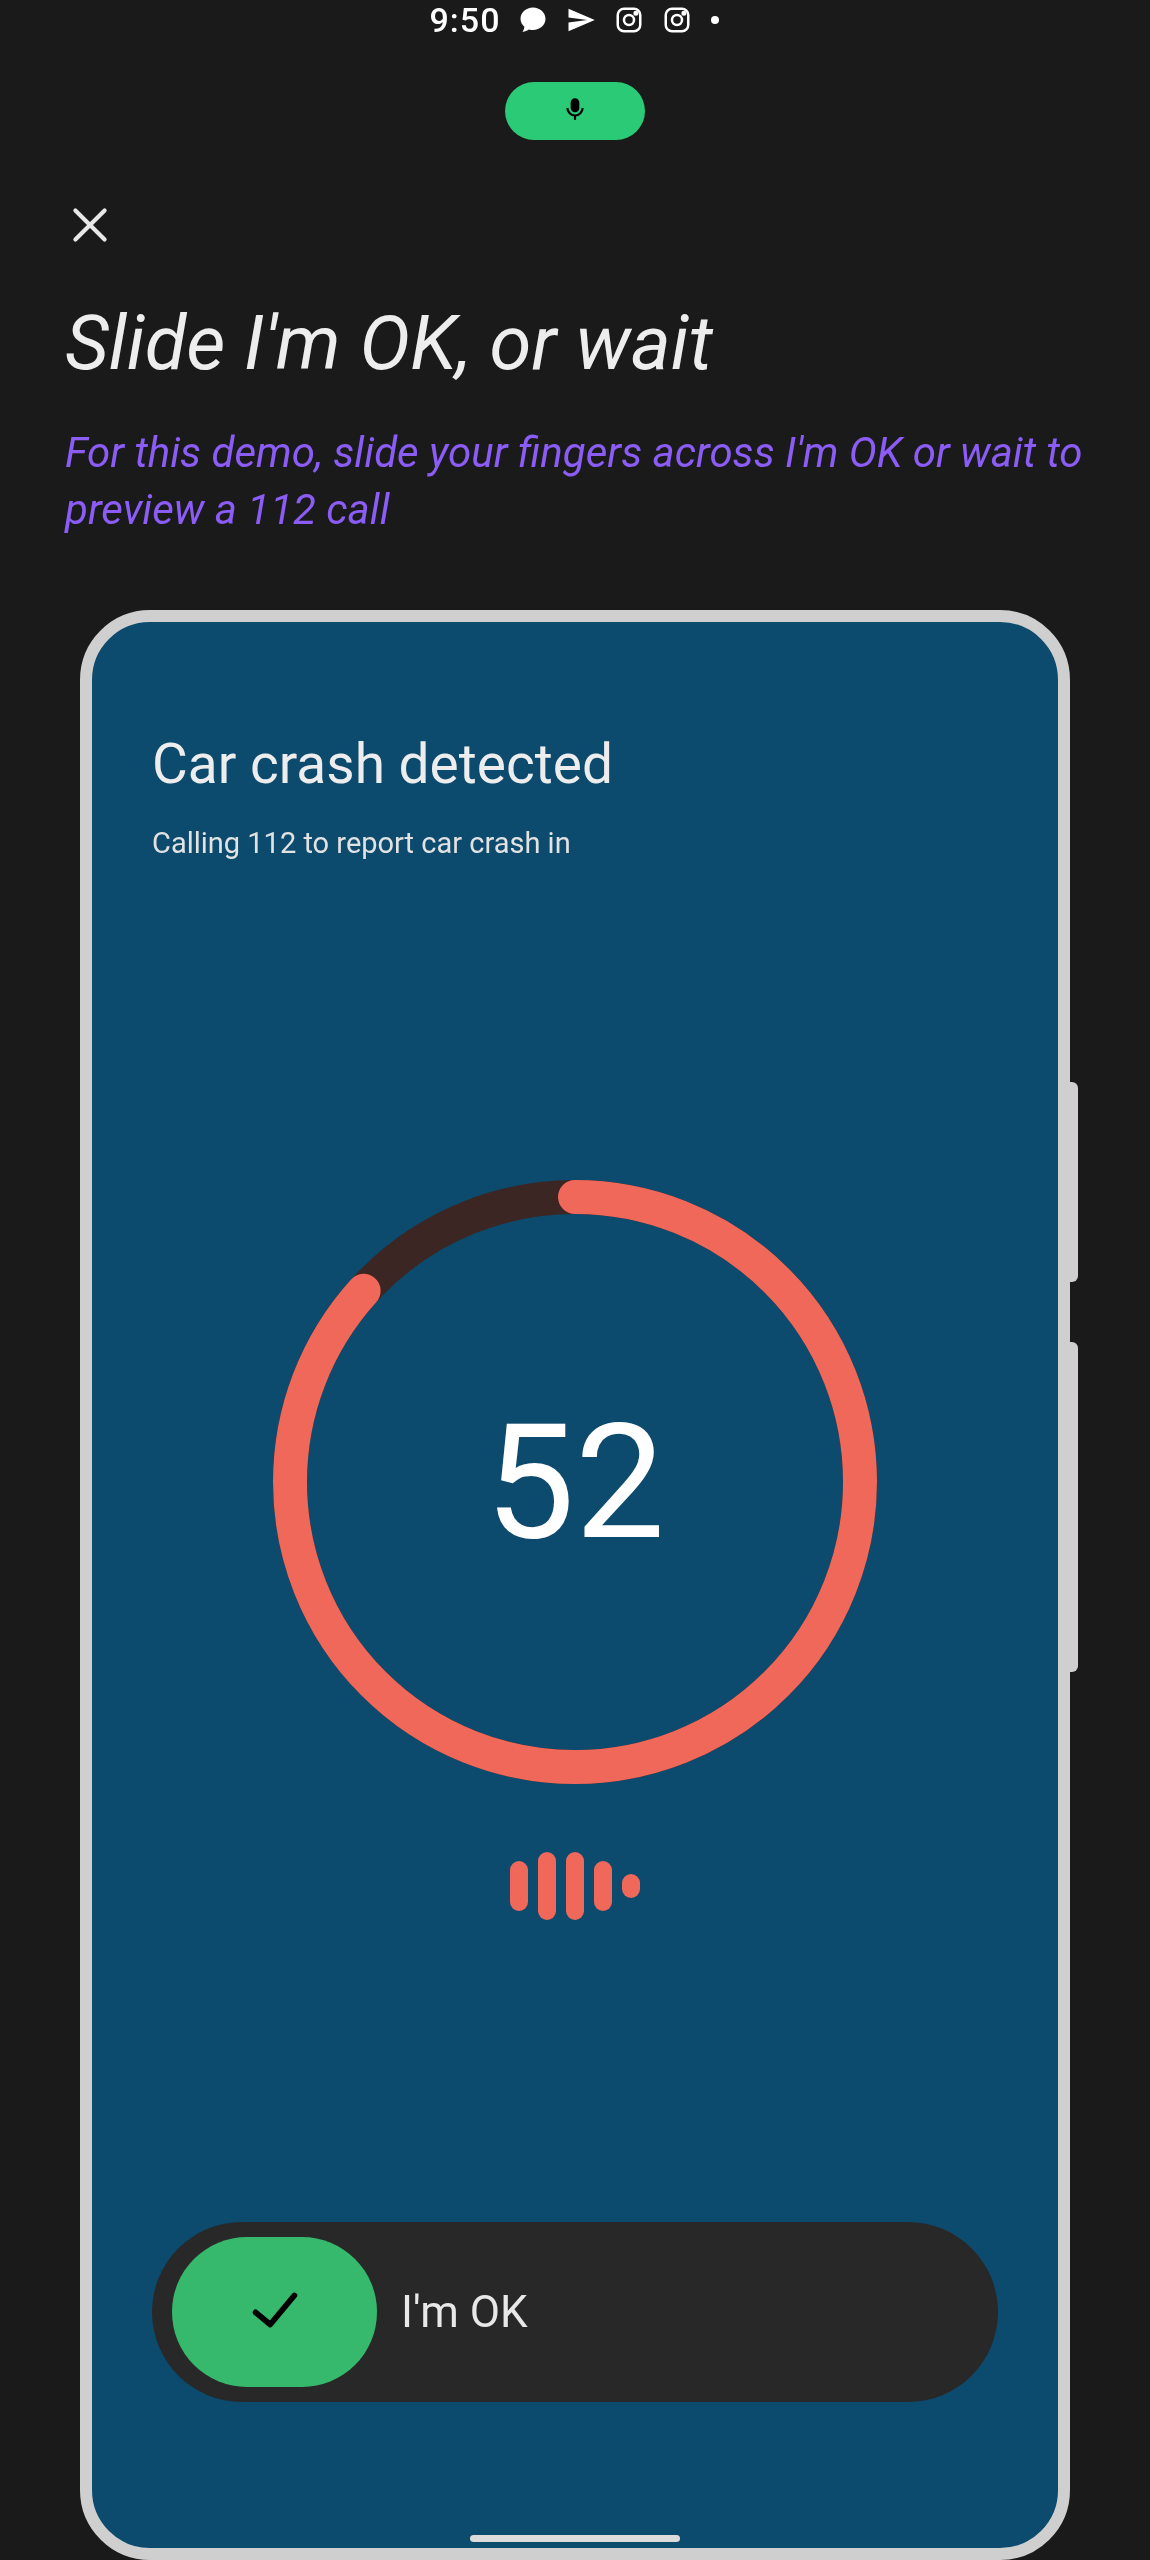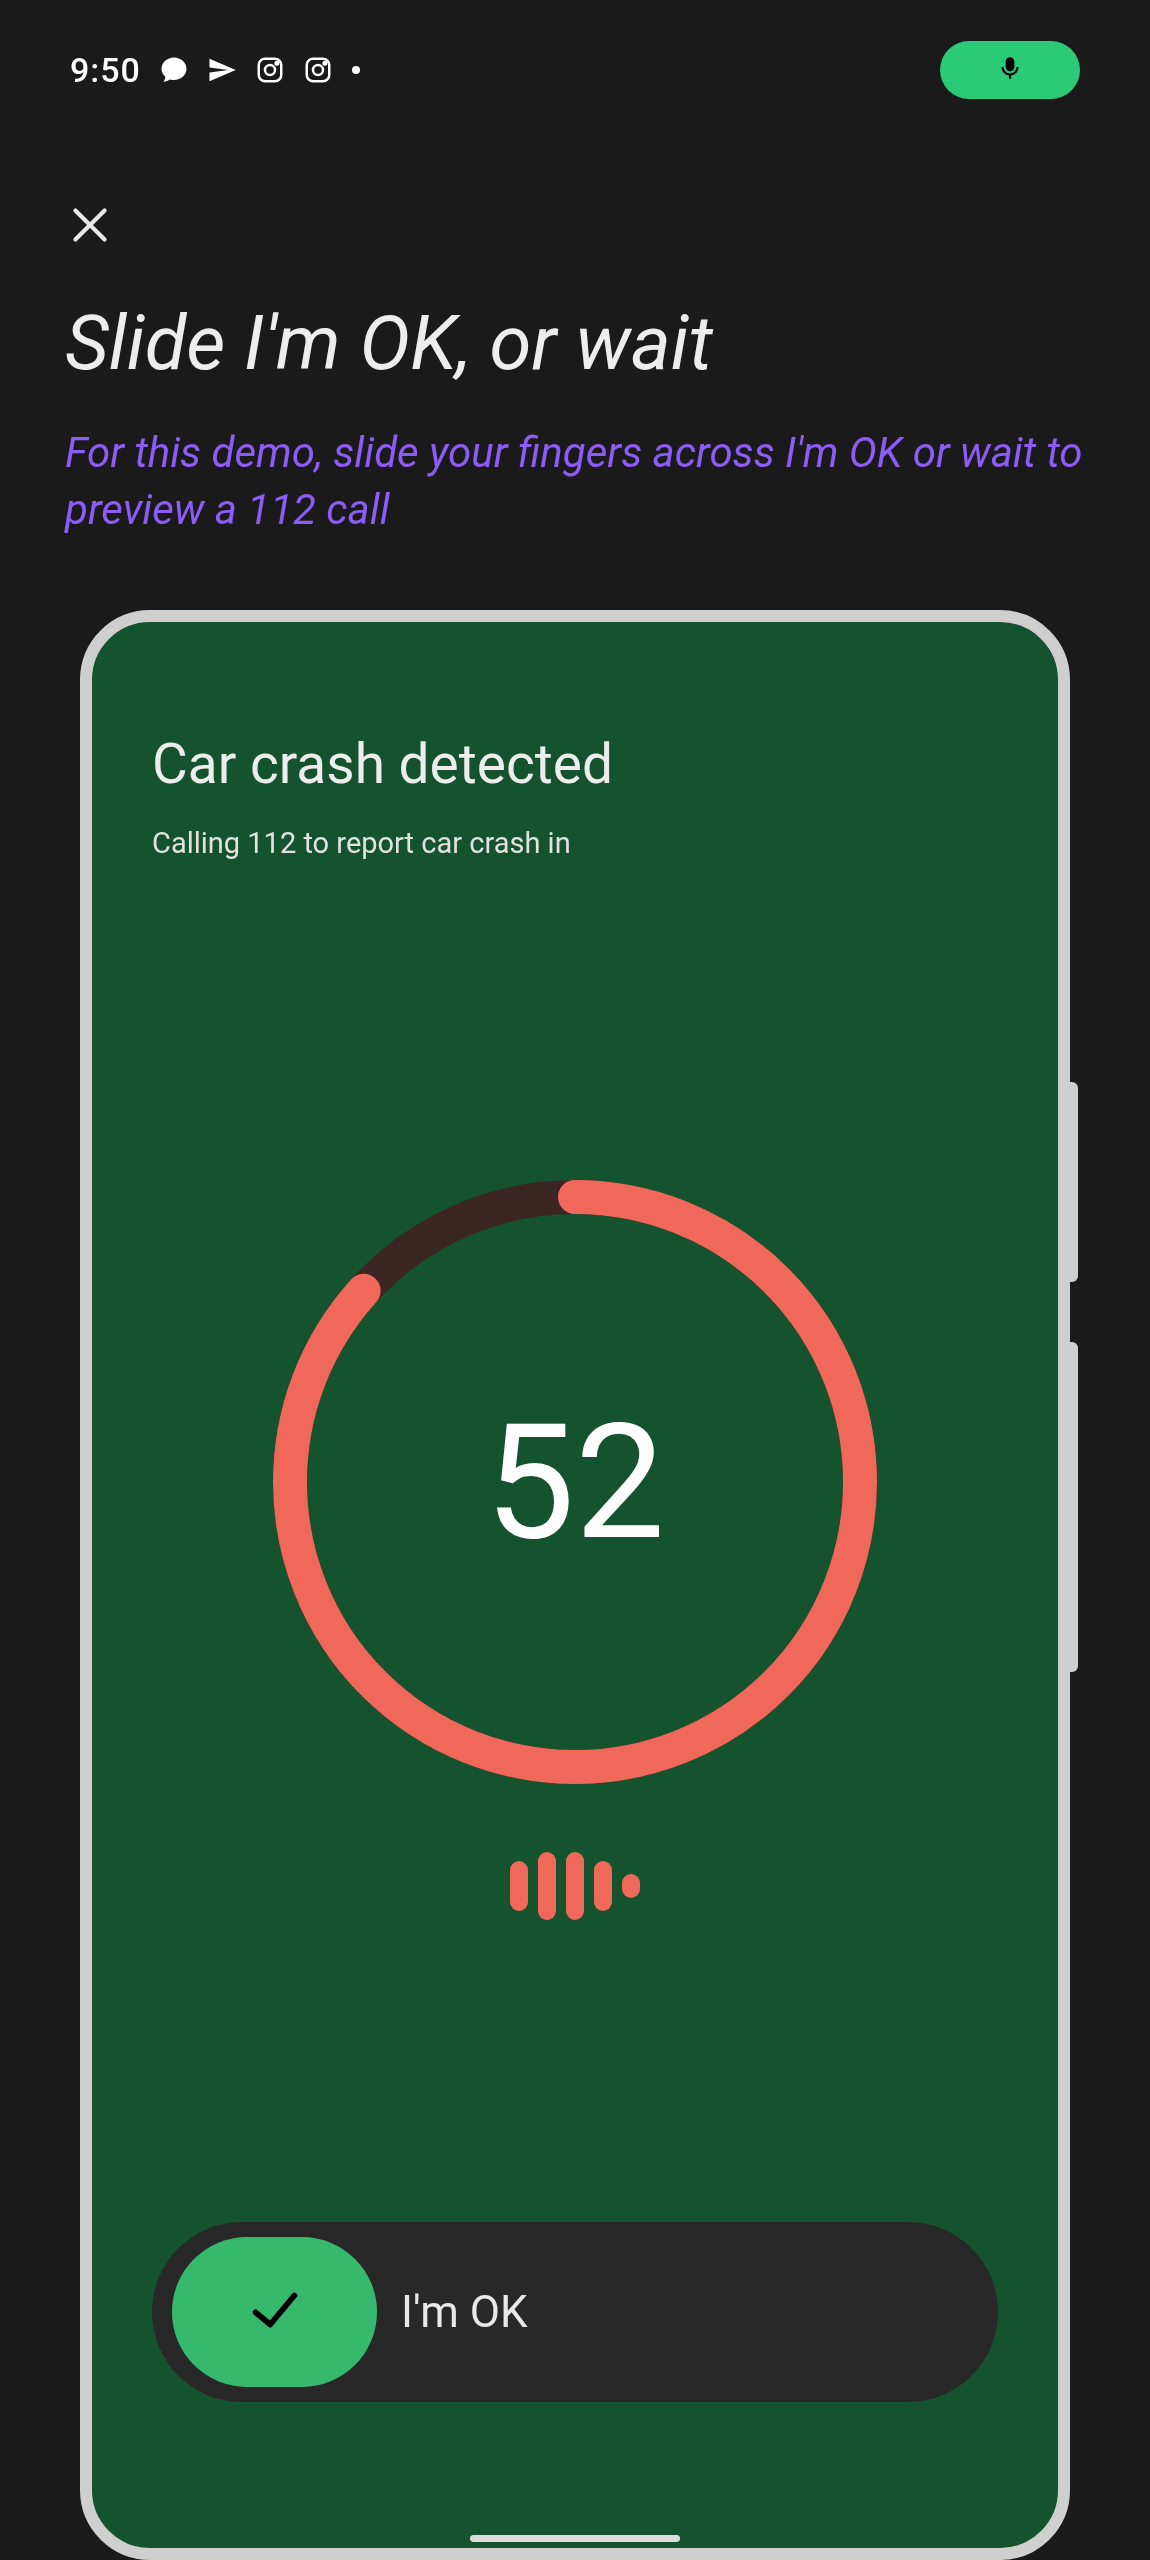--- a/index.html
+++ b/index.html
@@ -15,20 +15,21 @@
 
     
     .status-bar {
       position: absolute;
       top: 0; left: 0; right: 0;
       height: 140px;
       padding: 0 70px;
       display: flex;
       align-items: center;
       justify-content: space-between;
+      flex-direction: column;
     }
     .status-left {
       display: flex;
       align-items: center;
       gap: 18px;
     }
     .status-time {
       font-size: 34px;
       font-weight: 500;
       letter-spacing: 1px;
@@ -74,21 +75,21 @@
 
     
     .phone {
       position: absolute;
       top: 610px;
       left: 80px;
       width: 990px;
       height: 1950px; 
       border: 12px solid #cfcfcf;
       border-radius: 70px;
-      background: #14532d;
+      background: #0c4a6e;
     }
     .phone .side-btn {
       position: absolute;
       right: -20px;
       width: 18px;
       background: #cfcfcf;
       border-radius: 6px;
     }
     .side-btn.b1 { top: 460px;  height: 200px; }
     .side-btn.b2 { top: 720px;  height: 330px; }

